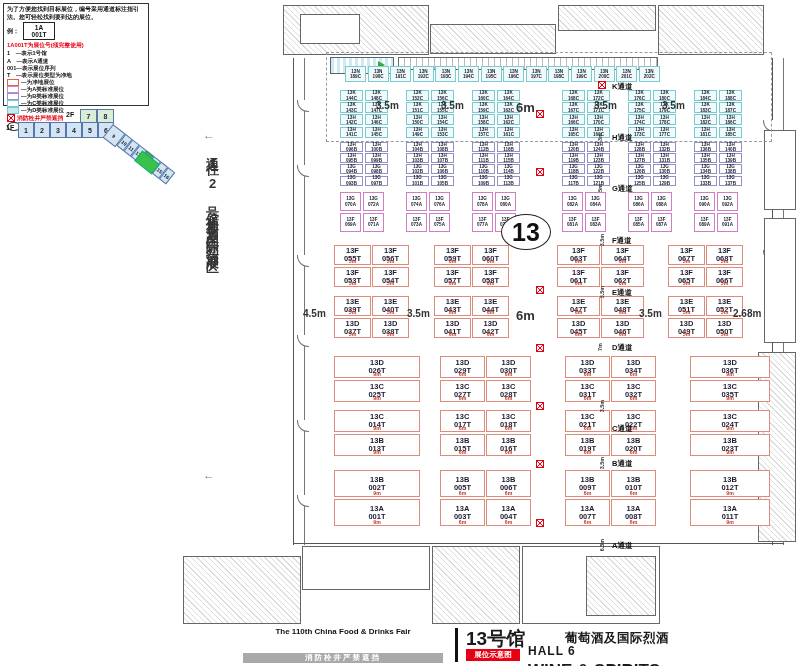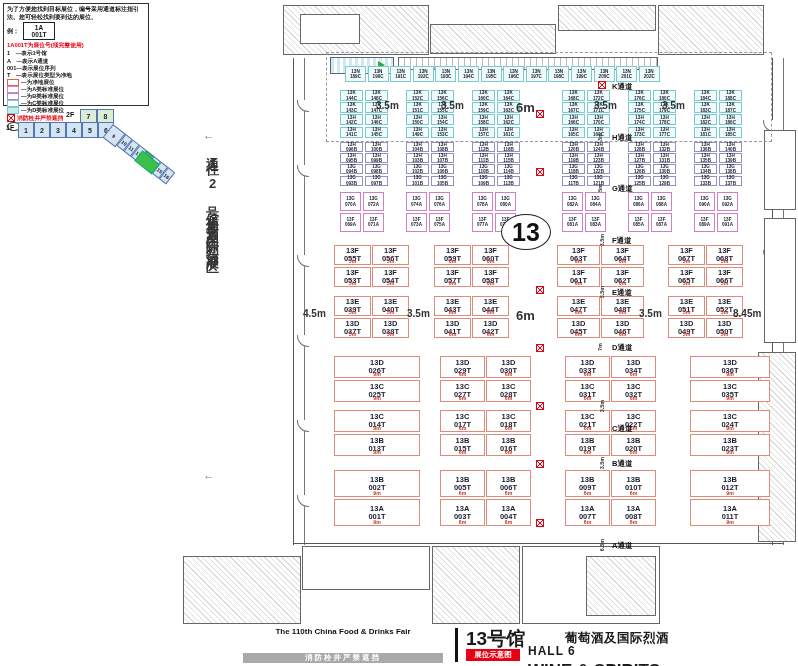--- a/index.html
+++ b/index.html
@@ -1101,21 +1101,21 @@
       <div class="fire" style="left: 598px; top: 81px;"></div>
       <div class="dim" style="left: 376px; top: 100px;">3.5m</div>
       <div class="dim" style="left: 441px; top: 100px;">3.5m</div>
       <div class="dim big" style="left: 516px; top: 100px;">6m</div>
       <div class="dim" style="left: 594px; top: 100px;">3.5m</div>
       <div class="dim" style="left: 662px; top: 100px;">3.5m</div>
       <div class="dim" style="left: 303px; top: 308px;">4.5m</div>
       <div class="dim" style="left: 407px; top: 308px;">3.5m</div>
       <div class="dim big" style="left: 516px; top: 308px;">6m</div>
       <div class="dim" style="left: 639px; top: 308px;">3.5m</div>
-      <div class="dim" style="left: 733px; top: 308px;">8.45m</div>
+      <div class="dim" style="left: 733px; top: 308px;">2.68m</div>
     </div>
 
   <div class="footer">
     <div class="f-en">The 110th China Food &amp; Drinks Fair</div>
     <div class="f-bar">消防栓井严禁遮挡</div>
     <div class="f-div"></div>
     <div class="f-hallcn">13号馆</div>
     <div class="f-cat">葡萄酒及国际烈酒</div>
     <div class="f-badge">展位示意图</div>
     <div class="f-hall">HALL 6</div>

